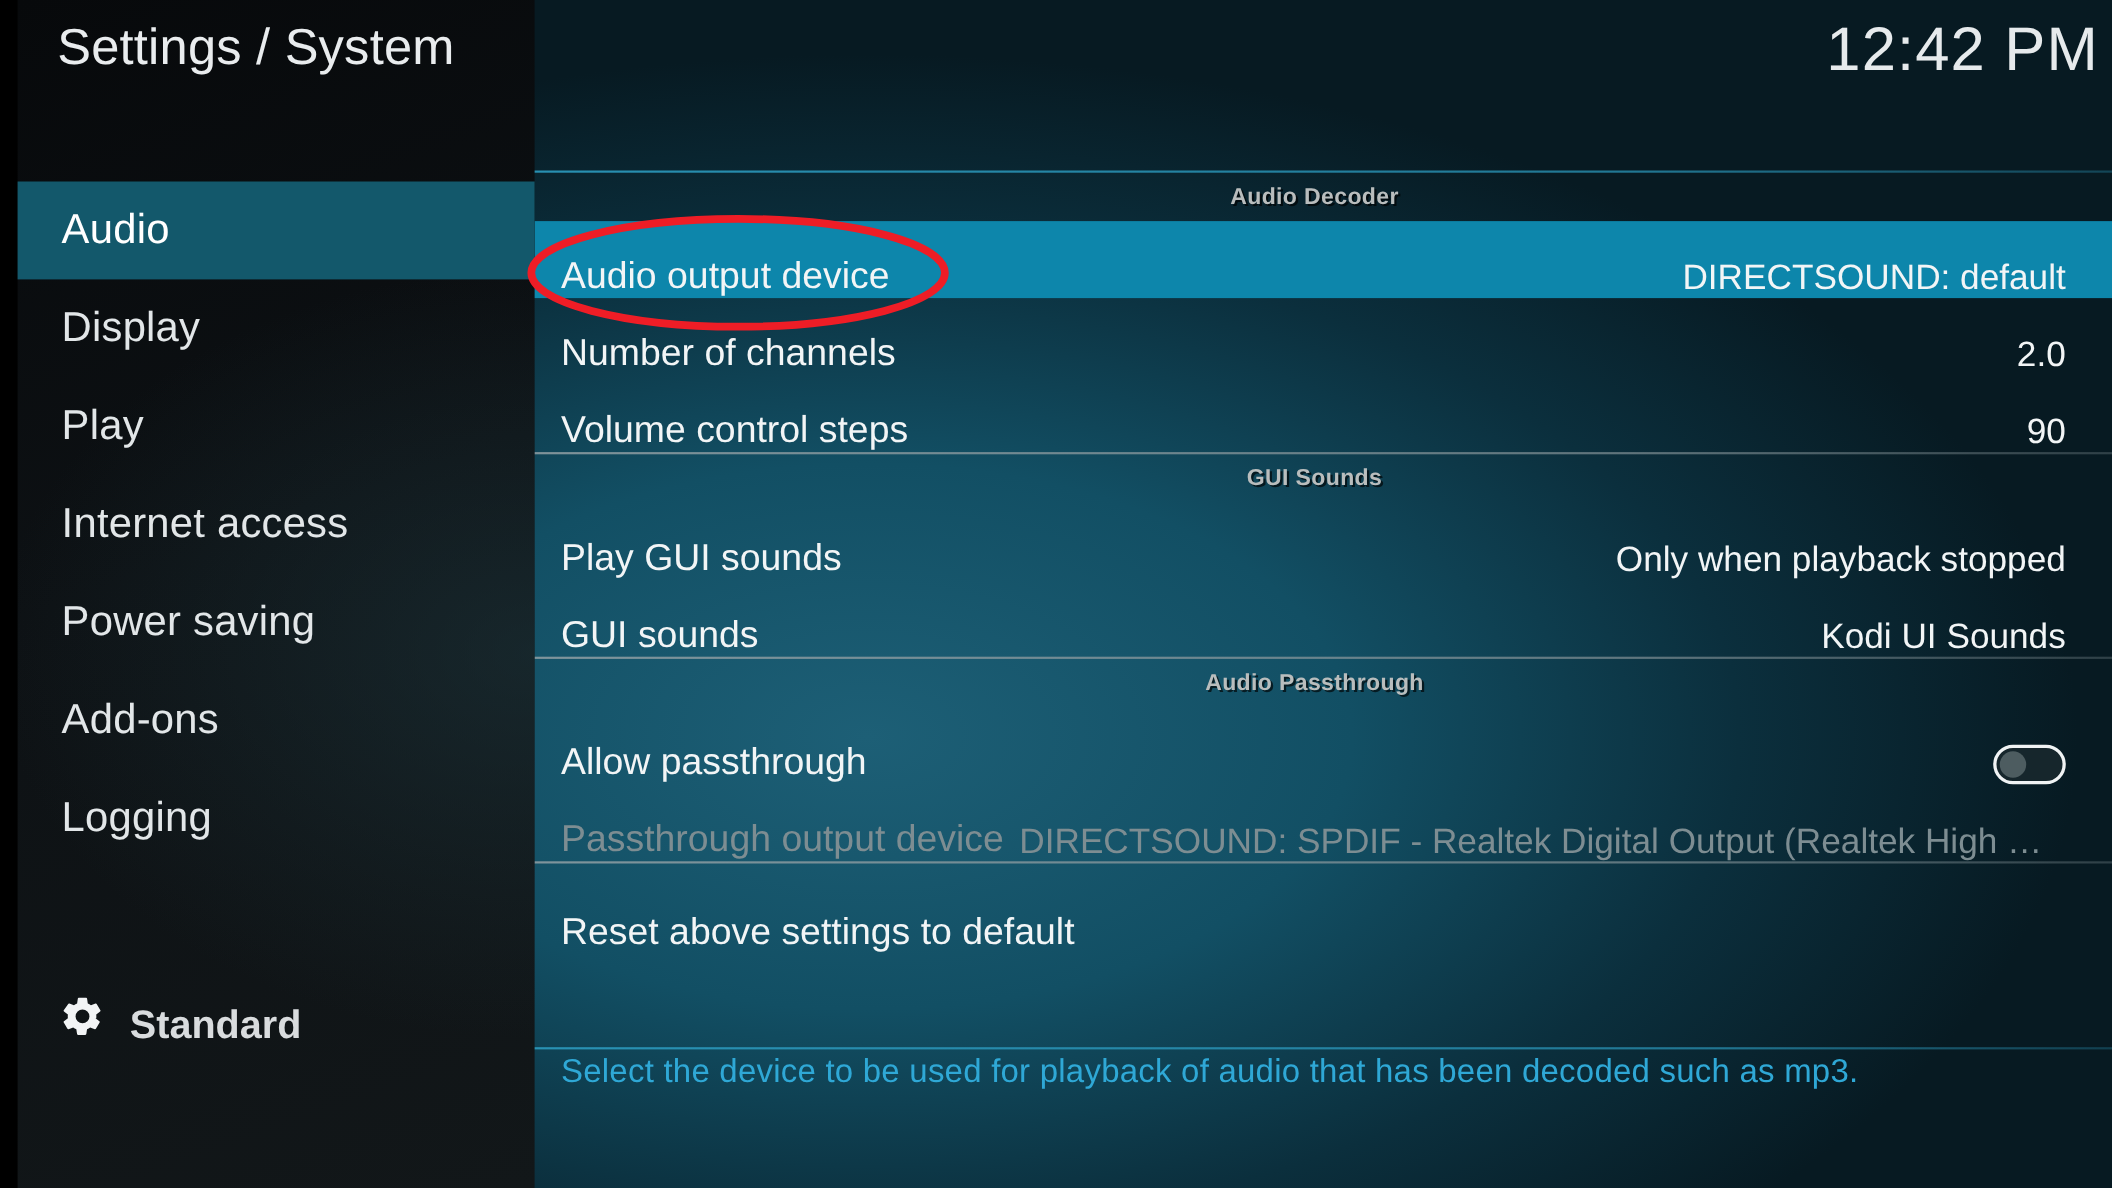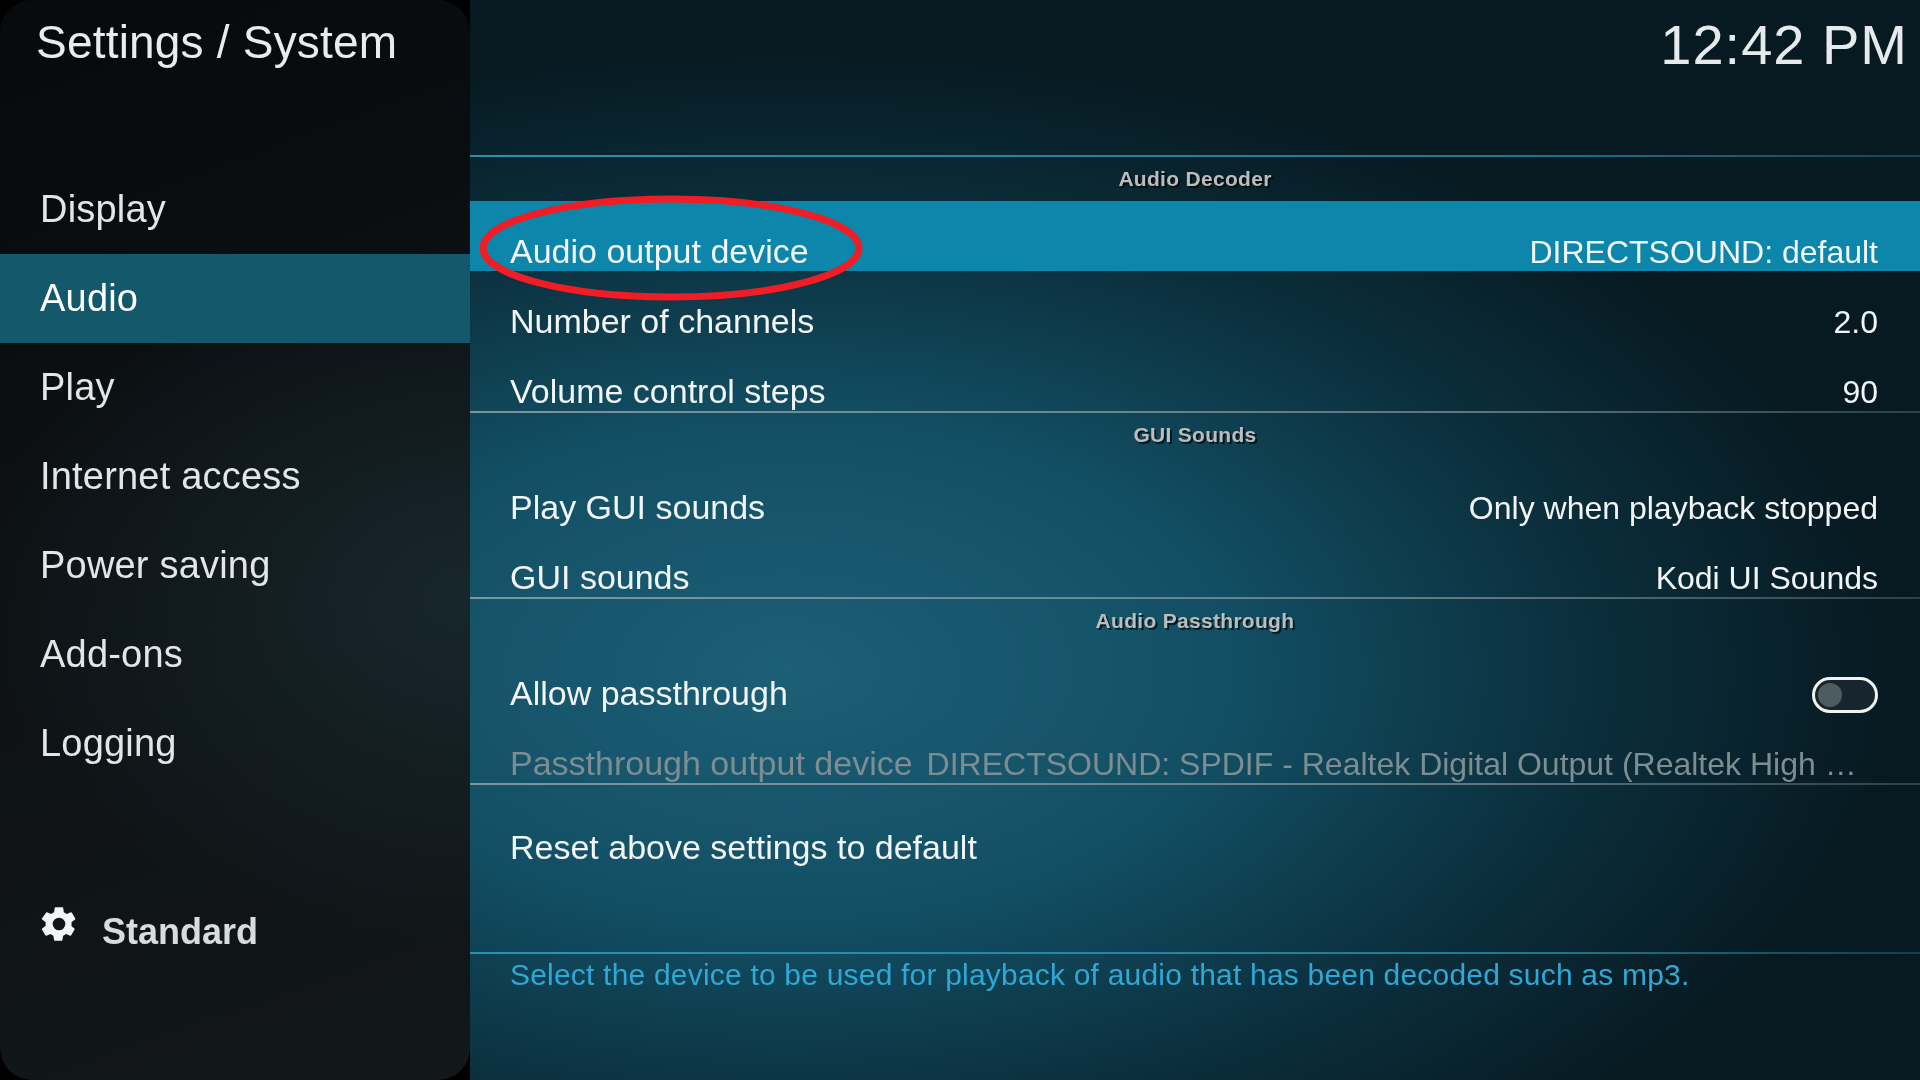--- a/index.html
+++ b/index.html
@@ -8,26 +8,25 @@
     width:1920px; height:1080px; overflow:hidden;
     background:#000;
     font-family:"Liberation Sans", sans-serif;
     -webkit-font-smoothing:antialiased;
   }
 
   #screen { position:relative; width:1920px; height:1080px; }
 
   
   #sidebar {
-    position:absolute; left:0; top:0; width:470px; height:1080px;
+    position:absolute; left:16px; top:0; width:470px; height:1080px;
     background:
       radial-gradient(ellipse 700px 500px at 100% 55%, rgba(30,55,62,0.55) 0%, rgba(10,16,19,0) 70%),
       linear-gradient(160deg,#07090b 0%, #0d1114 45%, #121719 100%);
     z-index:5;
-    border-radius:32px;
   }
   #page-title {
     position:absolute; left:36px; top:15px;
     font-size:46px; font-weight:300; color:#e9ecee;
     letter-spacing:0.2px; white-space:nowrap;
   }
   #nav { position:absolute; left:0; top:165px; width:470px; }
   .nav-item {
     position:relative; height:89px; display:flex; align-items:center;
     padding-left:40px; color:#e2e6e8; font-size:38px; font-weight:300;
@@ -120,25 +119,25 @@
 </head>
 <body>
 
 <div id="screen">
 
   <div id="sidebar">
 
     <div id="page-title">Settings / System</div>
 
     <div id="nav">
-        <div class="nav-item">
-          <span>Display</span>
-        </div>
         <div class="nav-item selected">
           <span>Audio</span>
+        </div>
+        <div class="nav-item">
+          <span>Display</span>
         </div>
         <div class="nav-item">
           <span>Play</span>
         </div>
         <div class="nav-item">
           <span>Internet access</span>
         </div>
         <div class="nav-item">
           <span>Power saving</span>
         </div>

